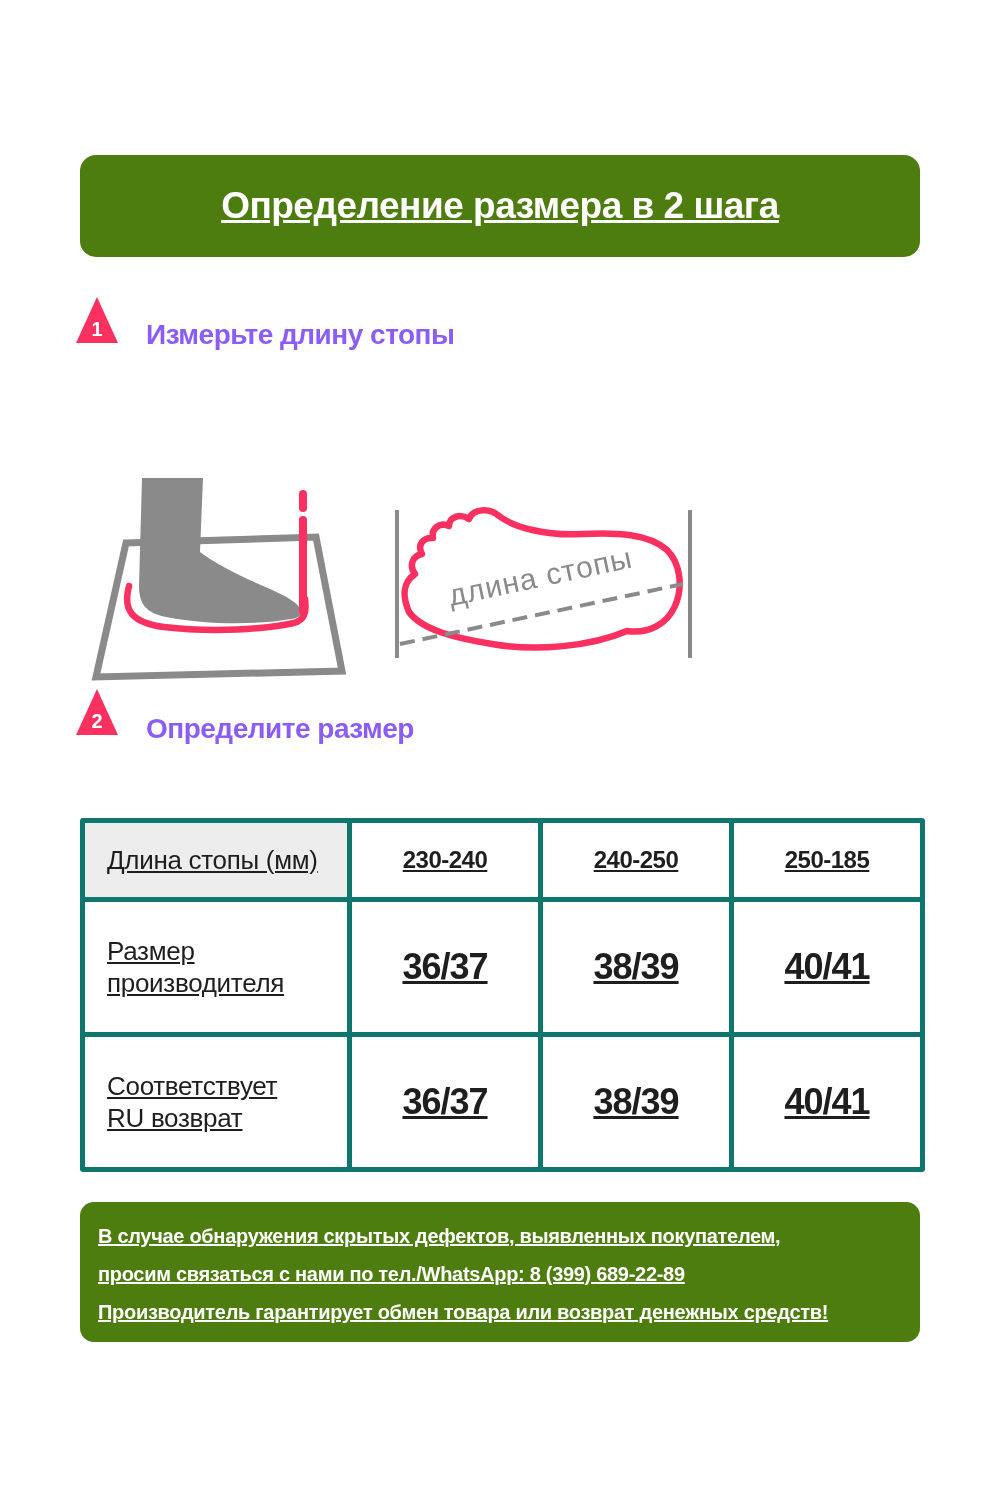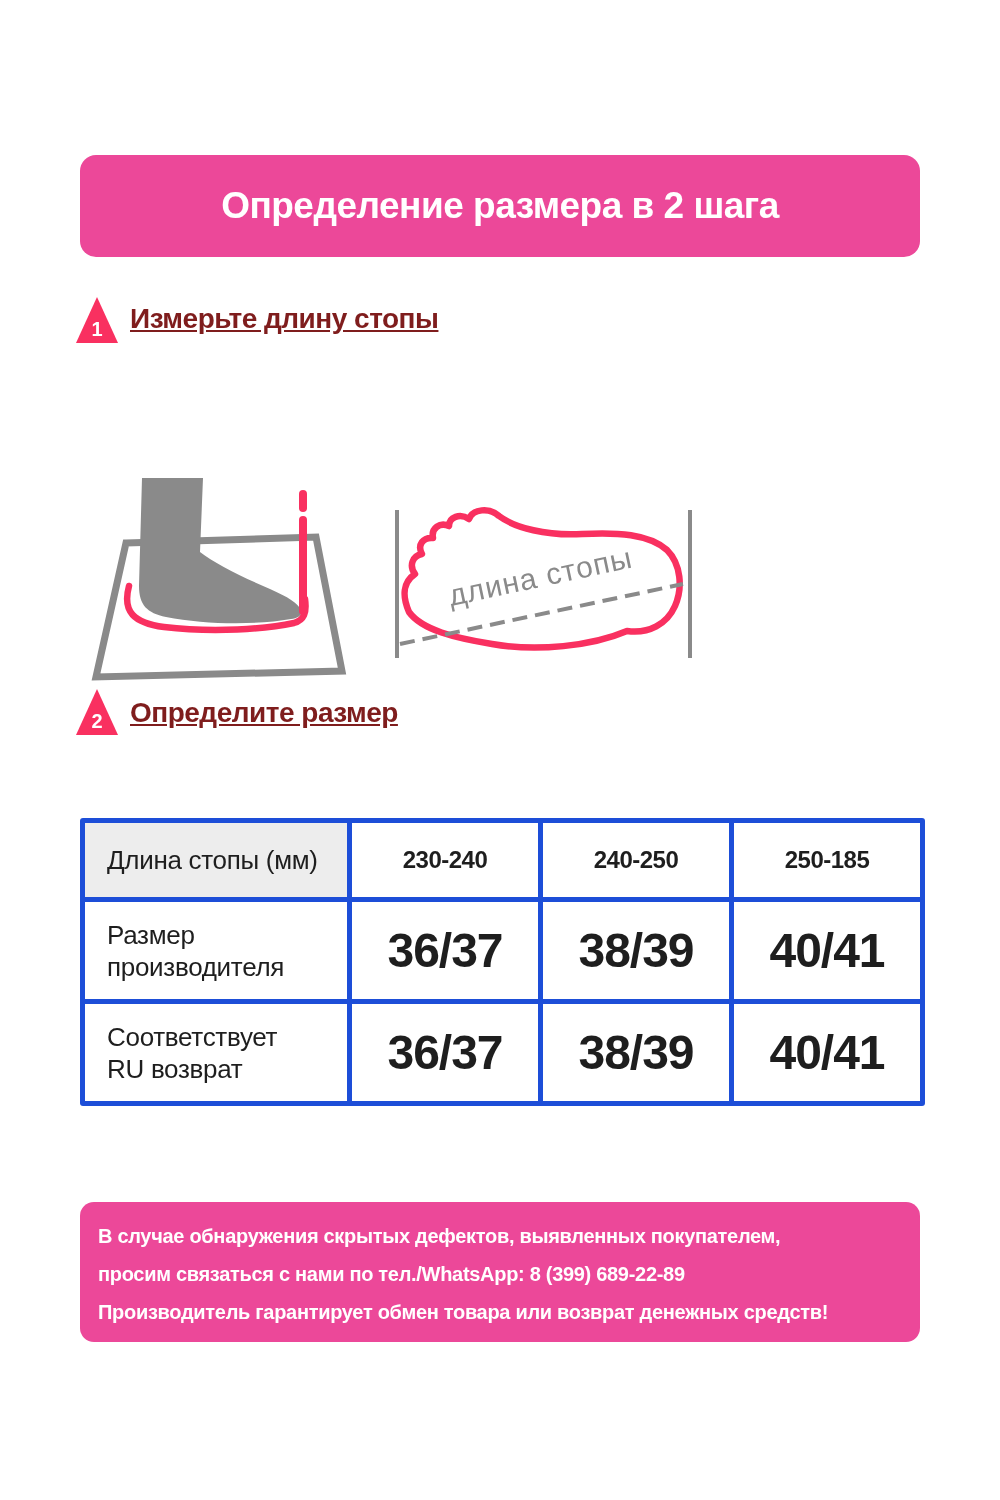--- a/index.html
+++ b/index.html
@@ -1,21 +1,21 @@
 <!DOCTYPE html>
 <html><head>
 <meta charset="utf-8">
 <style>
   html,body{margin:0;padding:0;background:#fff;}
   .page{
     position:relative;width:1000px;height:1500px;background:#ffffff;
     font-family:"Liberation Sans","DejaVu Sans",sans-serif;color:#1e1e1e;overflow:hidden;
   }
   
-  .banner{position:absolute;background:#ec4899;color:#ffffff;}
+  .banner{position:absolute;background:#4d7c0f;color:#ffffff;text-decoration:underline;}
   .header-banner{
     left:80px;top:155px;width:840px;height:102px;border-radius:16px;
     display:flex;align-items:center;justify-content:center;
     font-size:37px;font-weight:bold;letter-spacing:-0.5px;
   }
   .footer-banner{
     left:80px;top:1202px;width:840px;height:140px;border-radius:14px;
     padding:15px 0 0 18px;box-sizing:border-box;
     font-size:20px;font-weight:bold;line-height:38px;letter-spacing:-0.3px;
     overflow:hidden;
@@ -24,41 +24,41 @@
   
   .tri{
     position:absolute;width:42px;height:46px;background:#f93060;
     clip-path:polygon(50% 0,100% 100%,0 100%);
   }
   .tri span{
     position:absolute;bottom:2px;left:0;width:100%;text-align:center;
     color:#ffffff;font-size:20px;font-weight:bold;
   }
   .step-title{
-    position:absolute;margin:0;font-size:28px;font-weight:bold;letter-spacing:-0.5px;color:#7f1d1d;text-decoration:underline;
+    position:absolute;margin:16px;font-size:28px;font-weight:bold;letter-spacing:-0.5px;color:#8b5cf6;
   }
   .step-desc{
     position:absolute;margin:0;width:828px;font-size:24px;line-height:34px;
     letter-spacing:-0.2px;color:#1e1e1e;
   }
   .illu{position:absolute;}
   
   .table-wrap{position:absolute;left:80px;top:818px;}
   table.size-table{
-    border-collapse:separate;border-spacing:5px;background:#1d4ed8;
-    width:840px;table-layout:fixed;border-radius:3px;
+    border-collapse:separate;border-spacing:5px;background:#0f766e;
+    width:840px;table-layout:fixed;border-radius:3px;text-decoration:underline;
   }
   table.size-table th,table.size-table td{background:#ffffff;vertical-align:middle;padding:0;}
   .muted-cell{background:#ededed !important;}
   tr.header-row{height:74px;}
-  tr.data-row{height:97px;}
+  tr.data-row{height:130px;}
   .label-cell{font-size:26px;font-weight:normal;text-align:left;padding-left:22px !important;letter-spacing:-0.3px;}
   .label-cell span{display:block;line-height:32px;}
   .range-cell{font-size:24px;font-weight:bold;text-align:center;letter-spacing:-0.5px;}
-  .value-cell{font-size:48px;font-weight:bold;text-align:center;letter-spacing:-1px;}
+  .value-cell{font-size:36px;font-weight:bold;text-align:center;letter-spacing:-1px;}
   svg text{font-family:"Liberation Sans","DejaVu Sans",sans-serif;}
 </style>
 </head>
 <body>
 
 <div class="page">
 
   <div class="banner header-banner">
     <span>Определение размера в 2 шага</span>
   </div>

